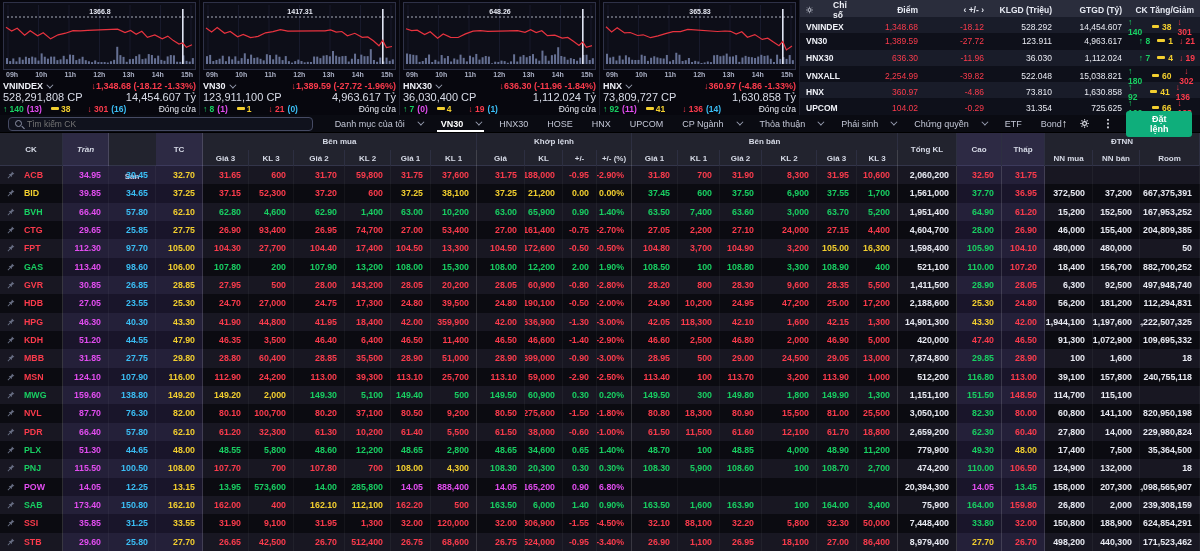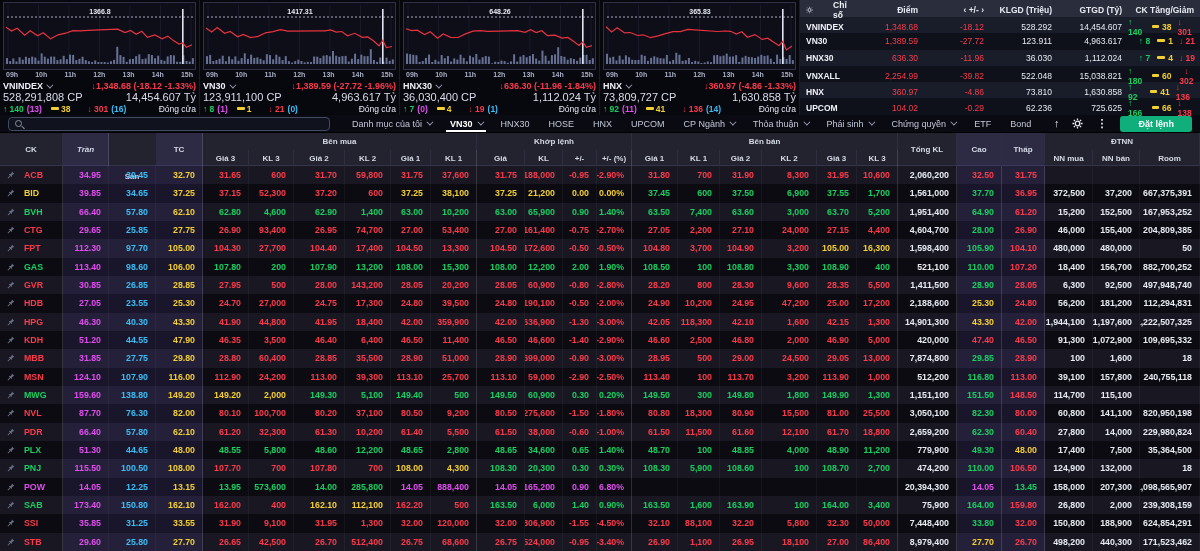--- a/index.html
+++ b/index.html
@@ -42,21 +42,21 @@
   
   .toolbar { height:18px; background:#0a0b12; display:flex; align-items:center; border-bottom:1px solid #000; }
   .search { width:322px; height:14px; margin-left:8px; border:1px solid #454a63; border-radius:4px;
             background:#10121d; display:flex; align-items:center; padding:0 6px; gap:5px; }
   .mag { width:7px; height:7px; border:1.3px solid #8b90a5; border-radius:50%; position:relative; flex:0 0 auto;}
   .mag:after { content:""; position:absolute; width:4px; height:1.3px; background:#8b90a5;
                transform:rotate(45deg); left:5px; top:6px; }
   .search input { background:transparent; border:none; outline:none; color:#aab0c5; font-size:8.5px; width:100%;
                   font-family:"Liberation Sans",sans-serif;}
   #tabs { display:flex; align-items:center; gap:19px; margin-left:22px; font-size:9px; color:#c3c7d6; height:100%; }
-  .tab { display:flex; align-items:center; gap:4px; cursor:pointer; height:100%; position:relative; white-space:nowrap;}
+  .tab { display:flex; align-items:center; gap:12px; cursor:pointer; height:100%; position:relative; white-space:nowrap;}
   .tab.active { color:#ffffff; font-weight:700; }
   .tab.active:after { content:""; position:absolute; left:-4px; right:-4px; bottom:0; height:2px; background:#fff; }
   .tb-actions { margin-left:auto; display:flex; align-items:center; gap:13px; padding-right:8px; }
   .tb-ic { color:#e8eaf2; font-size:11px; font-weight:700; cursor:pointer; line-height:1;}
   .order-btn { background:#0fae7b; color:#fff; font-weight:700; font-size:9px; border:none; border-radius:3px;
                padding:3px 18px; cursor:pointer; font-family:"Liberation Sans",sans-serif;}
 
   
   .bgrid { display:grid; grid-template-columns:22px 41px 46px 47px 47px 46px 45px 51px 46px 40px 46px 48px 38px 34px 35px 46px 42px 42px 55px 40px 41px 59px 45px 43px 48px 47px 60px; }
   .bheader { background:#22232e; color:#d6dae6; font-size:8px; font-weight:700; height:33px;
@@ -567,36 +567,37 @@
               <span class="cu">↑ 92</span>
               <span class="dash-ic"></span>
               <span class="cr">41</span>
               <span class="cd" style="margin-left: 5px;">↓ 136</span>
             </div>
           </div>
           <div class="ib-grid ib-row">
             <div class="ib-name">UPCOM</div>
             <div class="num cd">104.02</div>
             <div class="num cd">-0.29</div>
-            <div class="num cw">62.236</div>
+            <div class="num cw">31.354</div>
             <div class="num cw">725.625</div>
             <div class="ib-ud">
               <span class="cu">↑ 166</span>
               <span class="dash-ic"></span>
               <span class="cr">66</span>
               <span class="cd" style="margin-left: 5px;">↓ 138</span>
             </div>
           </div>
         </div>
     </div>
   </div>
 
   <div class="toolbar">
     <div class="search">
       <span class="mag"></span>
+      <input placeholder="Tìm kiếm CK" style="">
     </div>
     <div id="tabs">
         <div class="tab">
           <span>Danh mục của tôi</span>
           <span class="chev"></span>
         </div>
         <div class="tab active">
           <span>VN30</span>
           <span class="chev"></span>
         </div>

